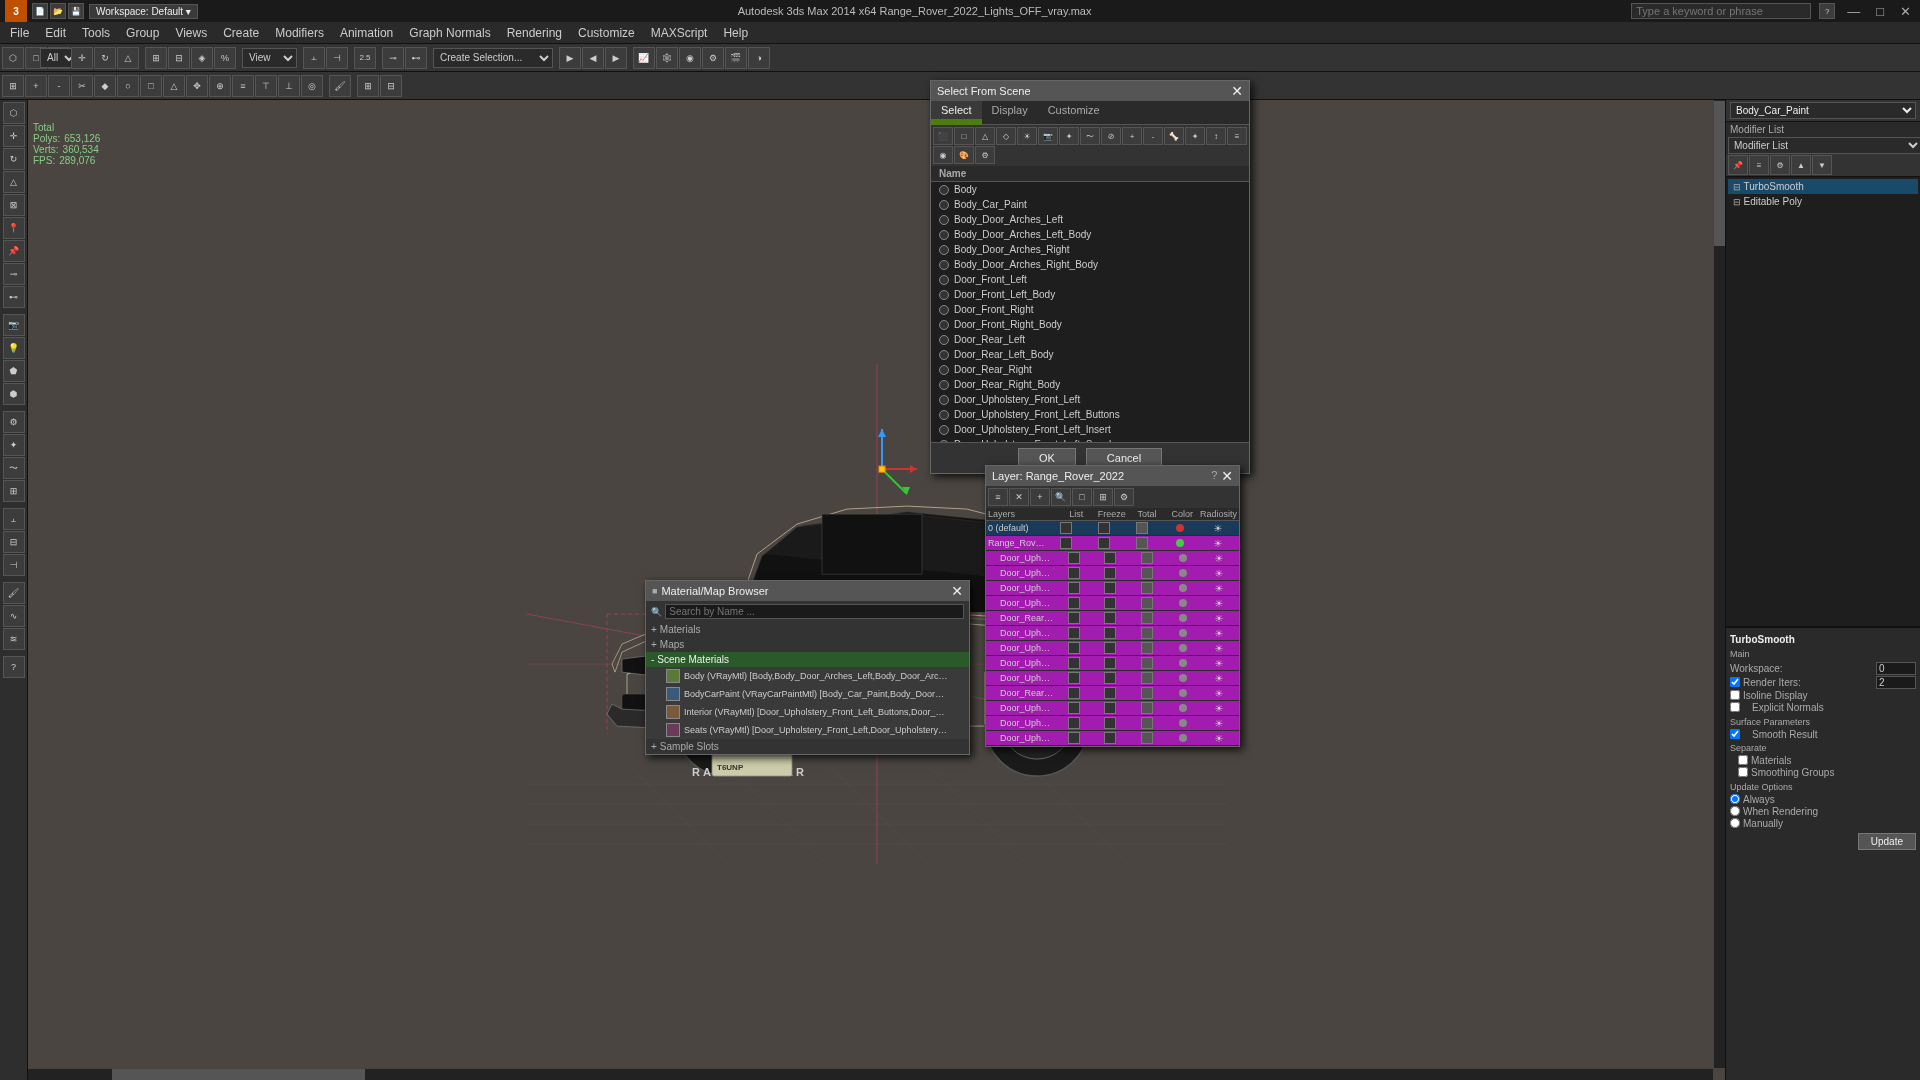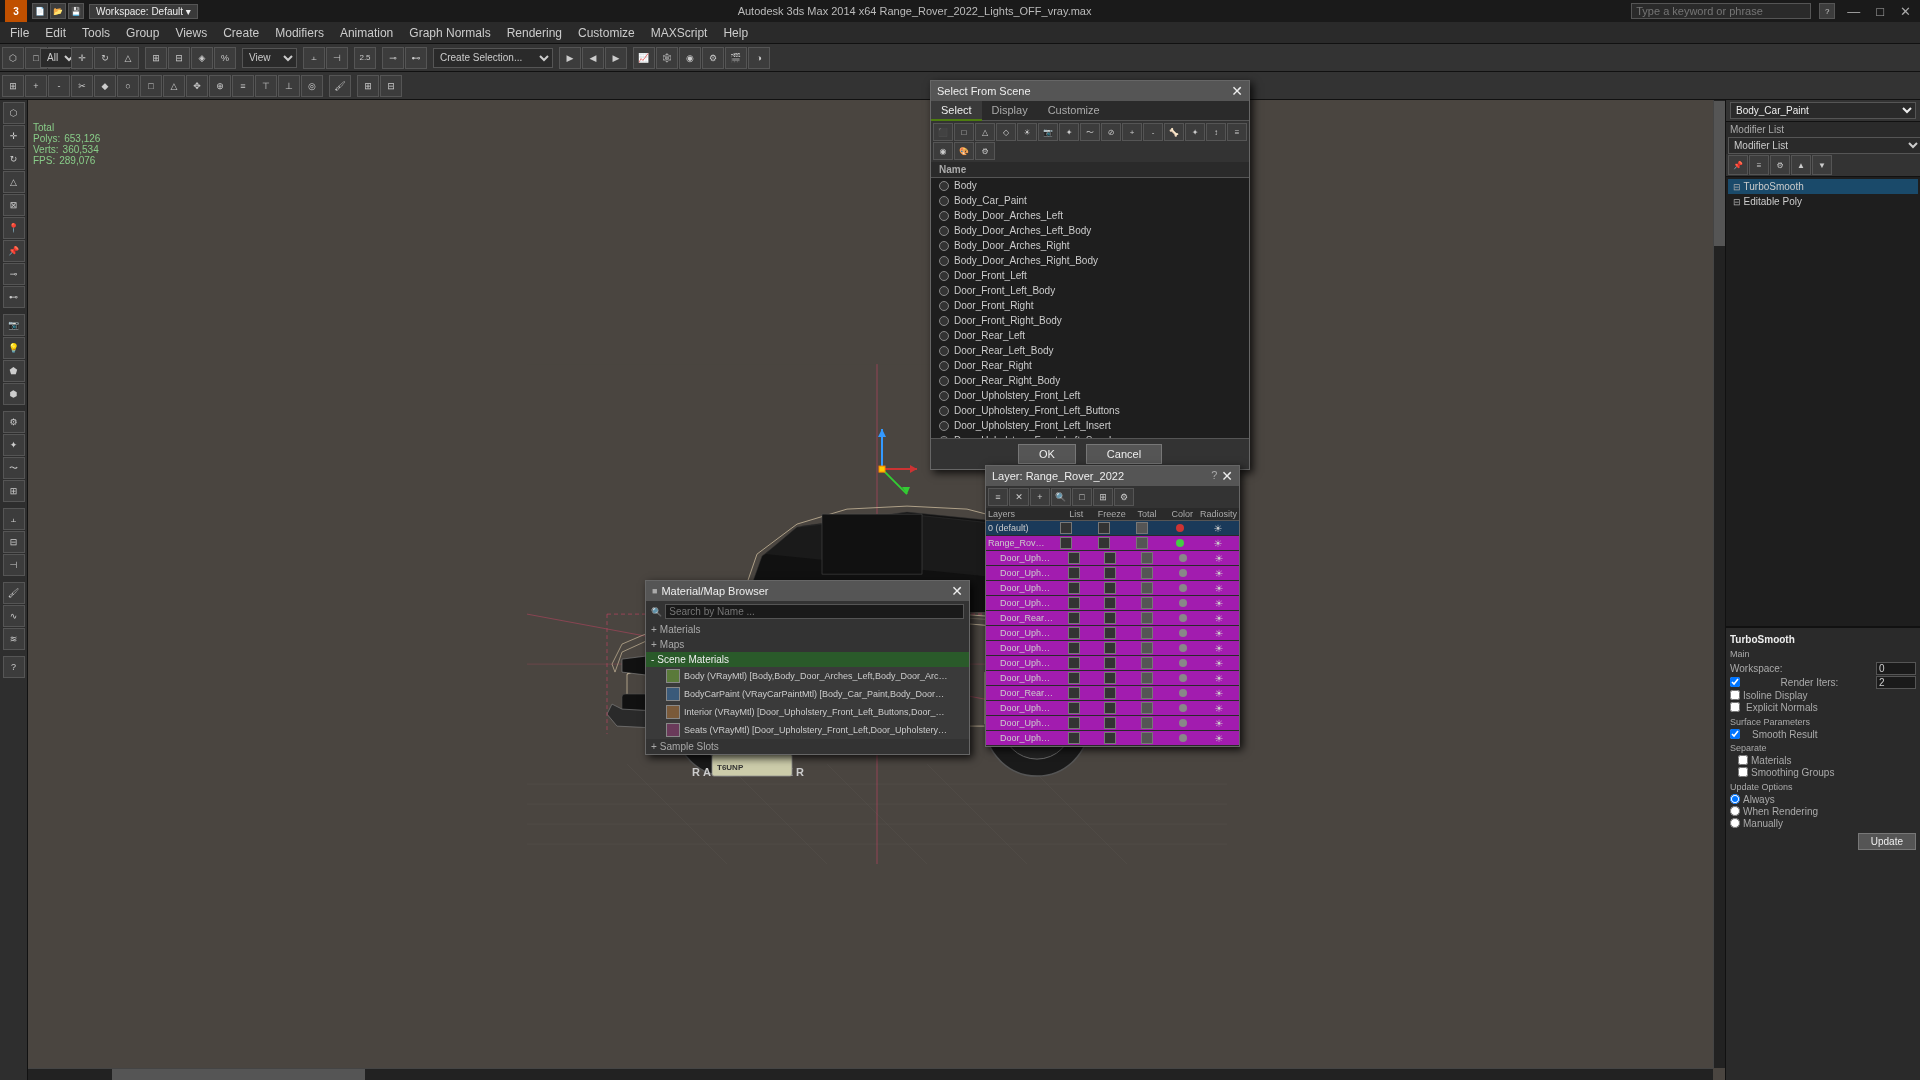--- a/index.html
+++ b/index.html
@@ -57,21 +57,21 @@
     .panel-label { color: #aaa; font-size: 10px; }
     .panel-input { width: 40px; background: #1a1a1a; border: 1px solid #555; color: #ccc; font-size: 10px; padding: 0 2px; }
     .panel-checkbox { width: 10px; height: 10px; }
 
     
     #select-dialog { position: absolute; top: 80px; left: 930px; width: 320px; background: #3a3a3a; border: 1px solid #666; z-index: 100; box-shadow: 3px 3px 8px rgba(0,0,0,0.8); }
     #select-dialog-title { background: #555; padding: 3px 6px; display: flex; justify-content: space-between; align-items: center; font-size: 11px; color: #eee; cursor: move; }
     .dialog-close { color: #eee; cursor: pointer; font-size: 14px; line-height: 1; }
     #select-tabs { display: flex; background: #2a2a2a; border-bottom: 1px solid #555; }
     .sel-tab { padding: 3px 10px; font-size: 11px; cursor: pointer; color: #aaa; }
-    .sel-tab.active { background: #3a3a3a; color: #eee; border-bottom: 2px solid #4d7c0f; margin-bottom: -1px; }
+    .sel-tab.active { background: #3a3a3a; color: #eee; border-bottom: 6px solid #4d7c0f; margin-bottom: -1px; }
     #select-toolbar { display: flex; align-items: center; padding: 2px; gap: 1px; background: #333; flex-wrap: wrap; }
     .s-btn { width: 20px; height: 18px; background: #3c3c3c; border: 1px solid #555; color: #ccc; font-size: 8px; cursor: pointer; display: flex; align-items: center; justify-content: center; }
     #select-find { display: flex; align-items: center; padding: 3px 5px; gap: 5px; background: #333; }
     #select-find input { flex: 1; background: #1a1a1a; border: 1px solid #555; color: #ccc; font-size: 10px; padding: 1px 3px; }
     #select-find span { font-size: 10px; color: #aaa; }
     #select-find select { width: 100px; background: #1a1a1a; border: 1px solid #555; color: #ccc; font-size: 10px; }
     #name-header { padding: 2px 8px; font-size: 10px; color: #aaa; font-weight: bold; border-bottom: 1px solid #555; background: #2a2a2a; }
     #object-list { height: 260px; overflow-y: auto; background: #1e1e1e; }
     .obj-item { display: flex; align-items: center; padding: 2px 8px; gap: 5px; font-size: 10px; color: #ccc; cursor: pointer; }
     .obj-radio { width: 10px; height: 10px; border-radius: 50%; border: 1px solid #888; background: #333; flex-shrink: 0; }
@@ -415,32 +415,32 @@
       <div class="panel-title">TurboSmooth</div>
       <div style="color:#aaa;font-size:9px;padding:2px 0;">Main</div>
 
       <div class="panel-row">
         <span class="panel-label">Workspace:</span>
         <input class="panel-input" type="text" value="0" style="">
       </div>
 
       <div class="panel-row">
         <input type="checkbox" class="panel-checkbox" checked="" style="">
-        <span class="panel-label" style="flex:1;margin-left:3px;text-align:center;">Render Iters:</span>
+        <span class="panel-label" style="flex:1;margin-left:3px;">Render Iters:</span>
         <input class="panel-input" type="text" value="2" style="">
       </div>
 
       <div class="panel-row">
         <input type="checkbox" class="panel-checkbox" style="">
         <span class="panel-label" style="flex:1;margin-left:3px;">Isoline Display</span>
       </div>
 
       <div class="panel-row">
         <input type="checkbox" class="panel-checkbox" style="">
-        <span class="panel-label" style="flex:1;margin-left:6px;">Explicit Normals</span>
+        <span class="panel-label" style="flex:1;margin-left:12px;">Explicit Normals</span>
       </div>
 
       <div style="color:#aaa;font-size:9px;padding:3px 0 1px;">Surface Parameters</div>
 
       <div class="panel-row">
         <input type="checkbox" class="panel-checkbox" checked="" style="">
         <span class="panel-label" style="flex:1;margin-left:12px;">Smooth Result</span>
       </div>
 
       <div style="color:#aaa;font-size:9px;padding:2px 0 1px;">Separate</div>

